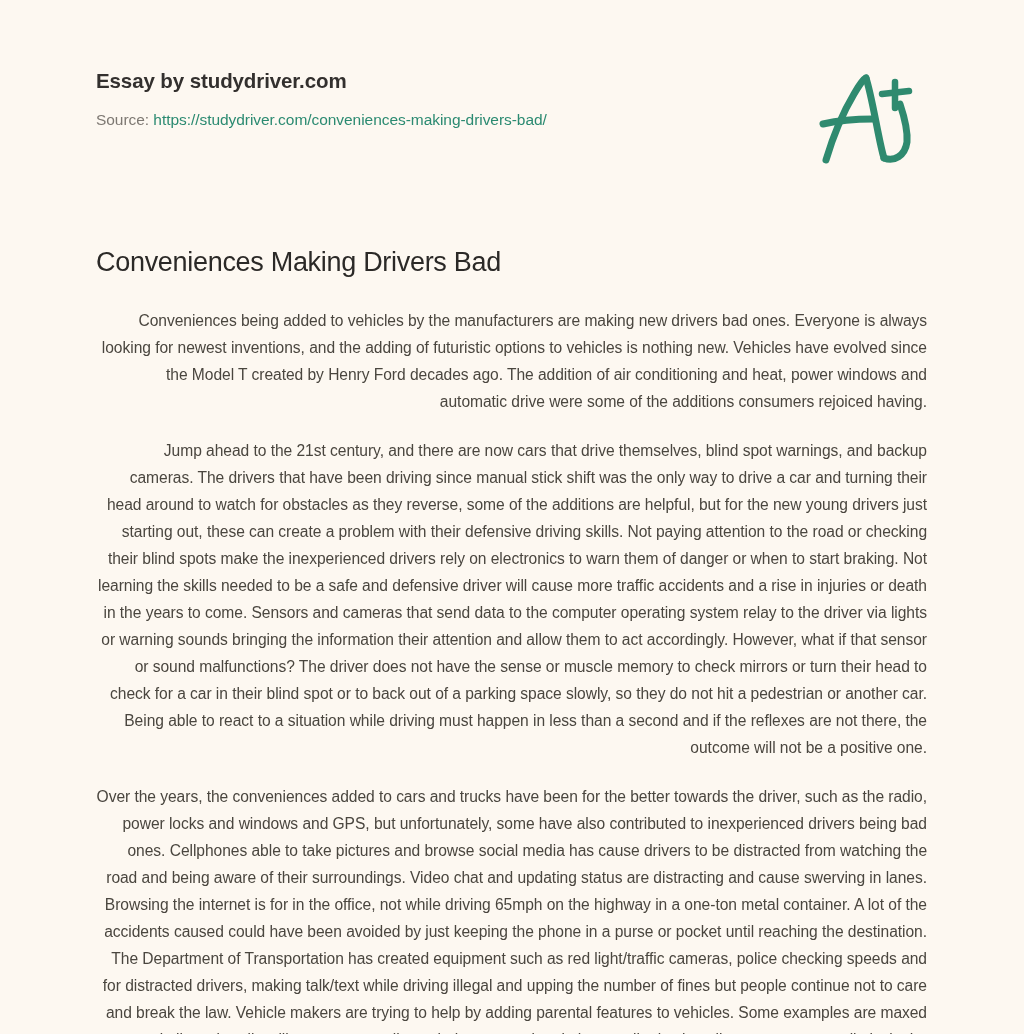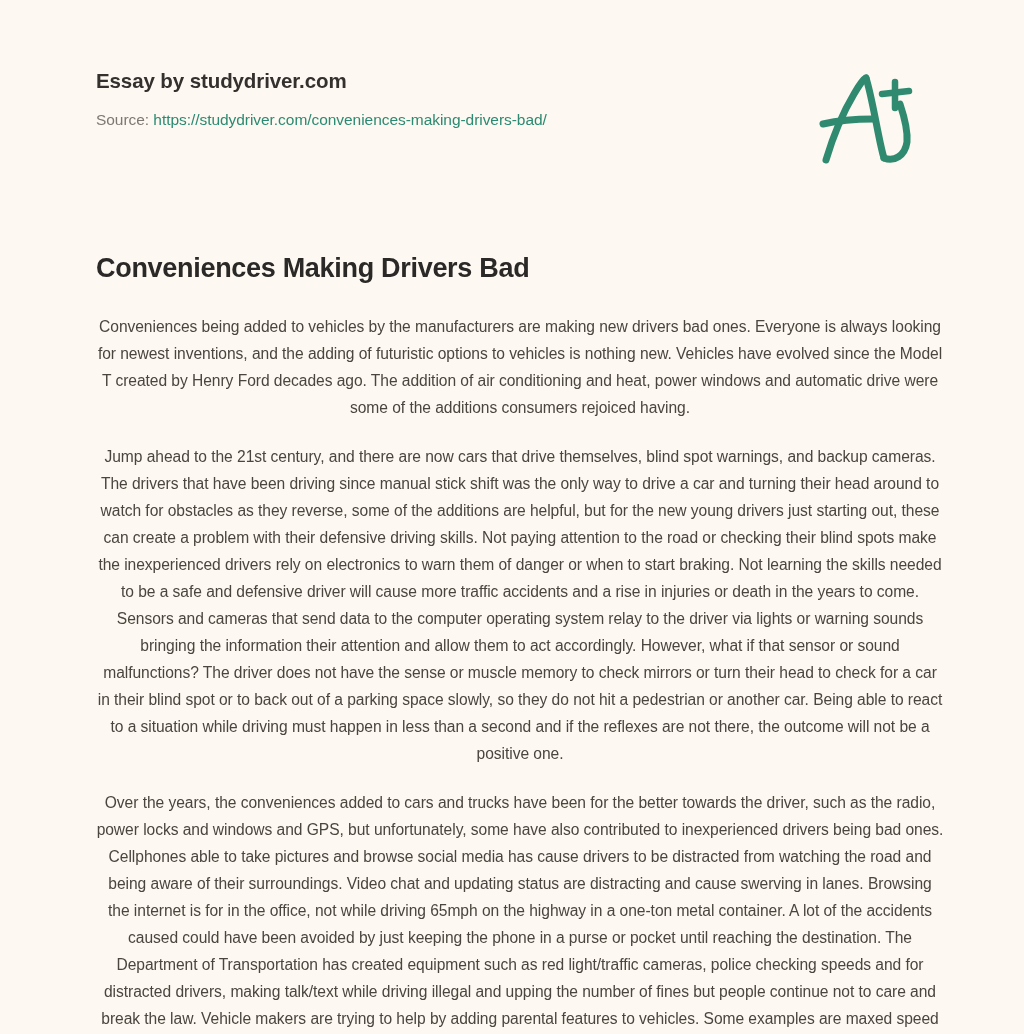--- a/index.html
+++ b/index.html
@@ -71,33 +71,33 @@
   }
 
   
   .article {
     position: absolute;
     left: 96px;
     top: 244px;
     width: 848px;
   }
   .title {
-    margin: 8px 0 27px 0;
+    margin: 2px 0 27px 0;
     font-size: 27px;
-    font-weight: bold;
+    font-weight: normal;
     color: #2b2927;
     letter-spacing: -0.3px;
     line-height: 1.25;
   }
   .body-text p {
-    margin: 0 0 22px 0;
+    margin: 0 17px 22px 0;
     font-size: 15.6px;
     line-height: 27px;
     color: #4a463f;
-    text-align: center;
+    text-align: right;
     letter-spacing: -0.05px;
   }
   .body-text p:last-child {
     margin-bottom: 0;
   }
 </style>
 </head>
 <body>
 
 <div class="page">

